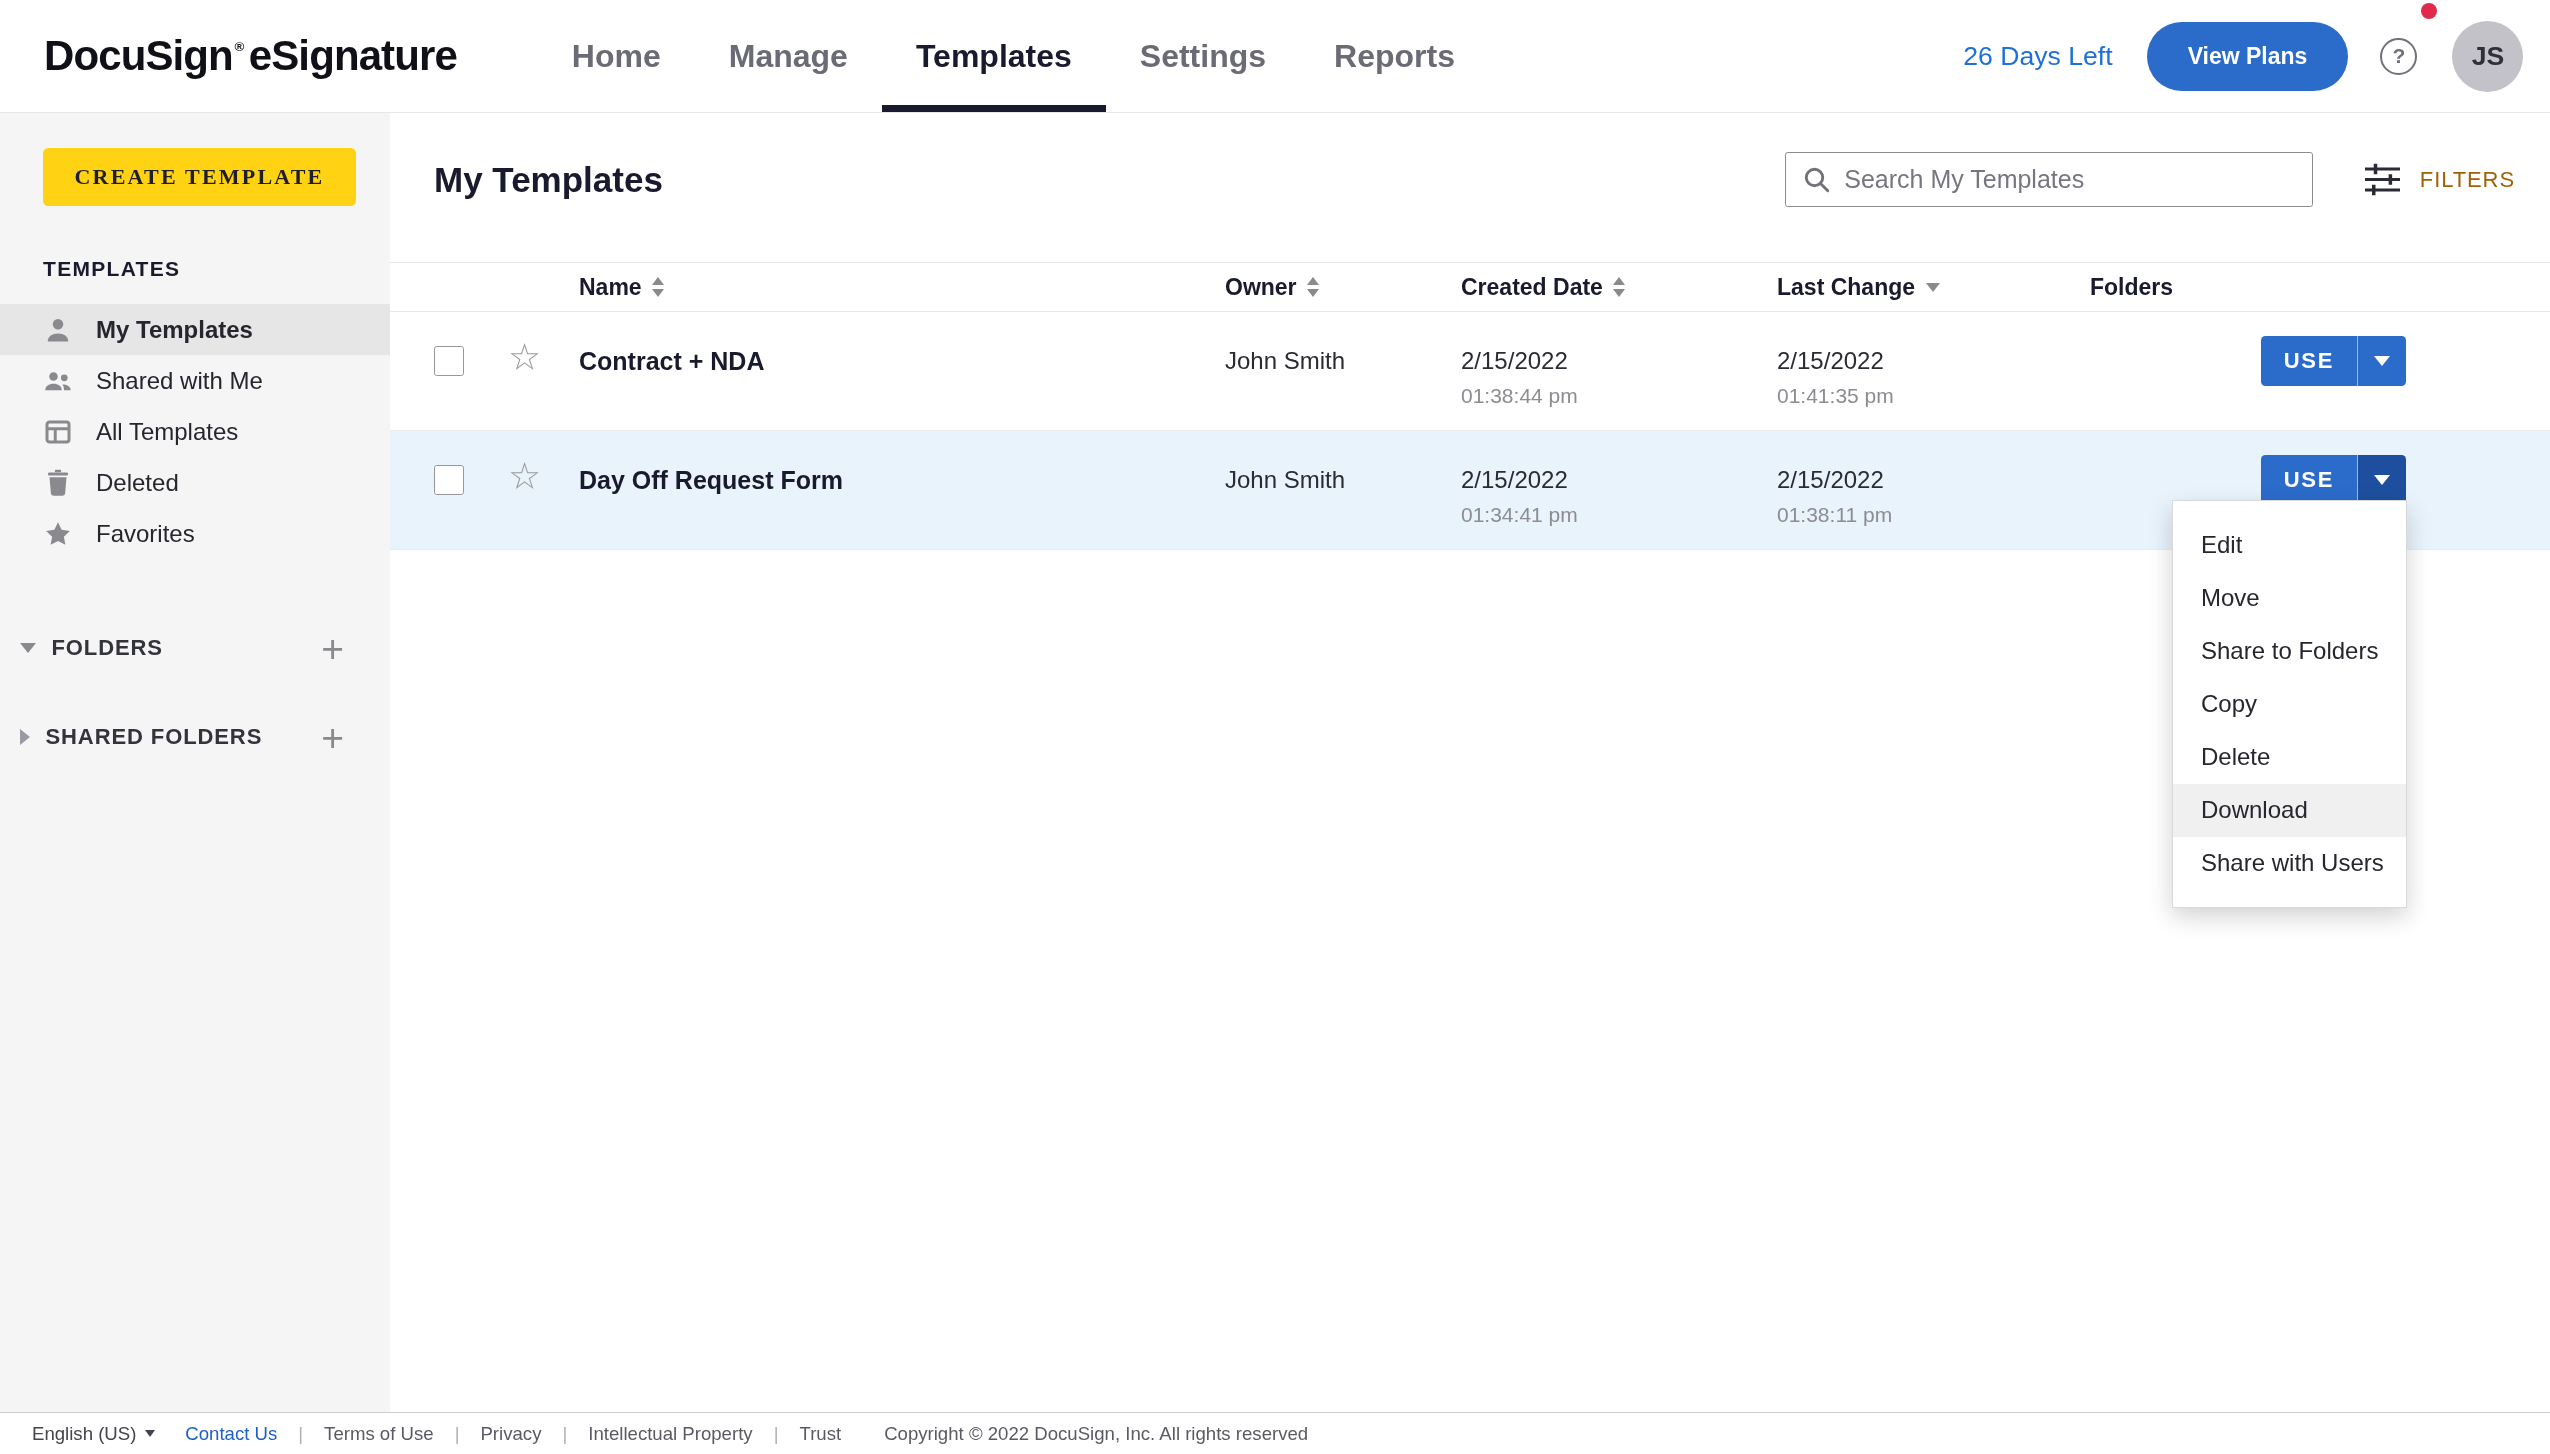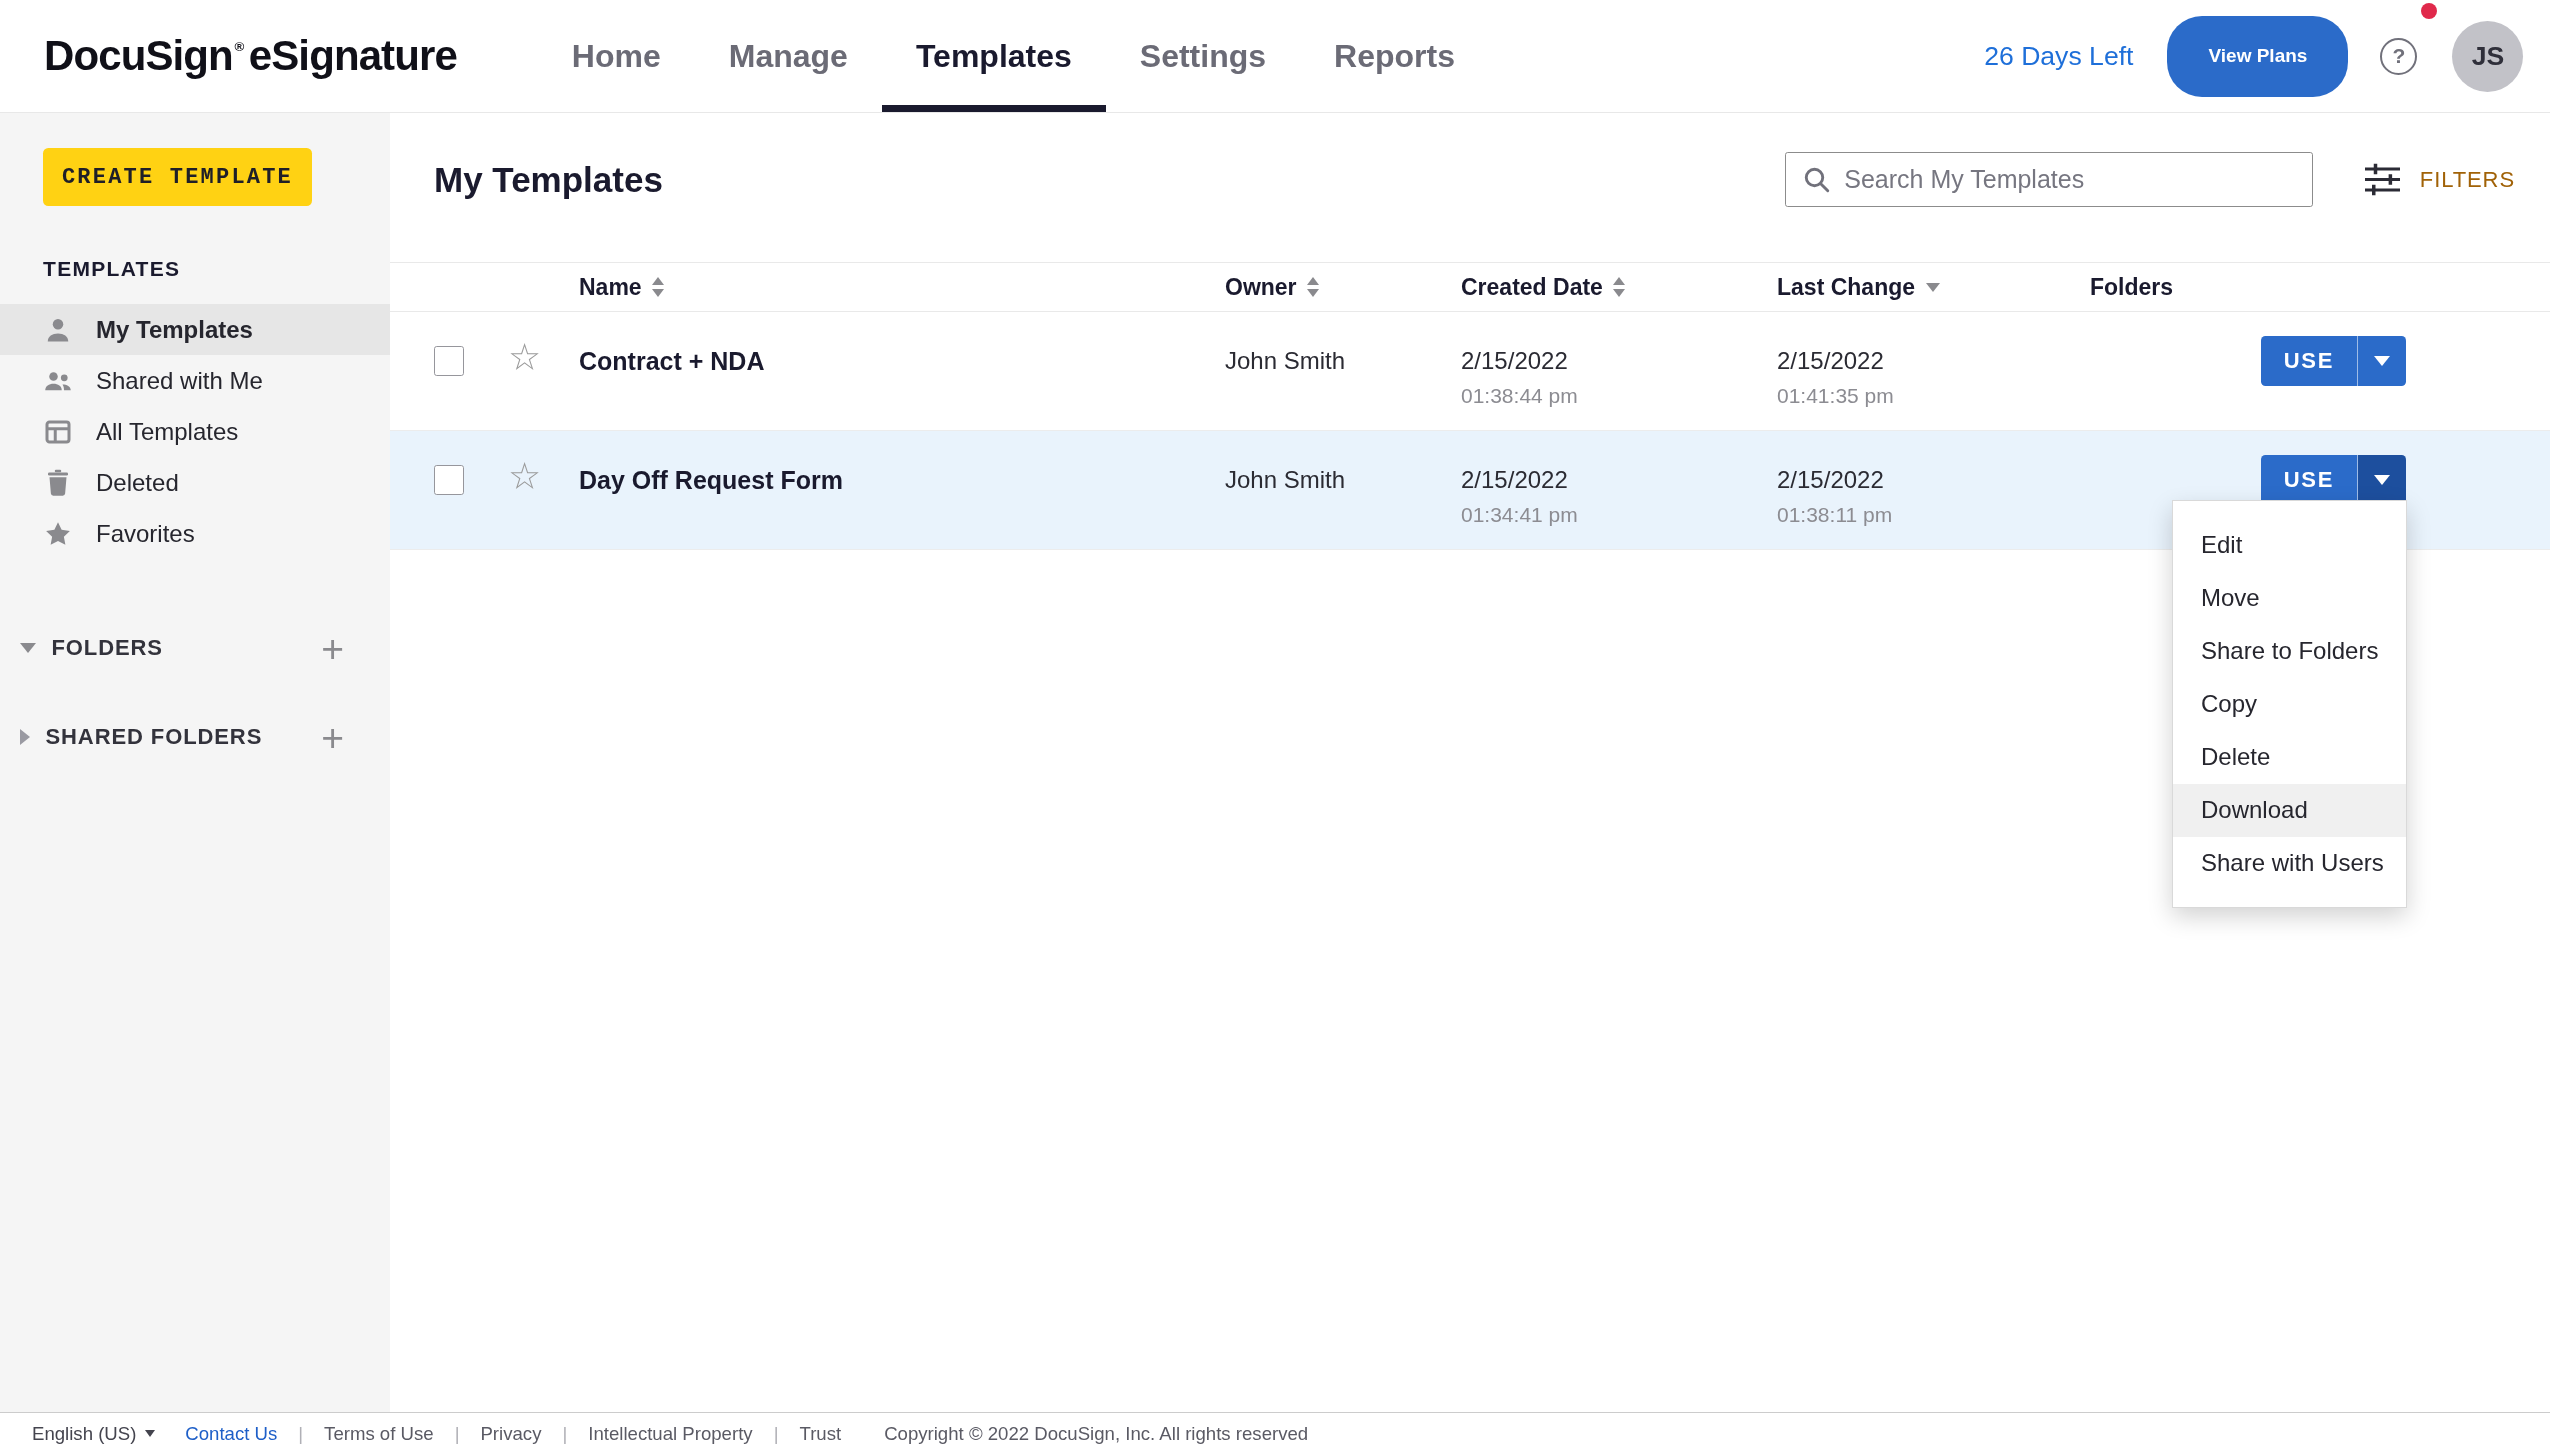--- a/index.html
+++ b/index.html
@@ -21,22 +21,22 @@
   .nav { display:flex; margin-left:81px; }
   .nav-item {
     display:flex; align-items:center; padding:7px 34px 0 34px;
     font-size:32px; color:#6b6b76; font-weight:700; cursor:pointer;
     border-bottom:7px solid transparent; white-space:nowrap;
   }
   .nav-item.active { color:#1a1a2e; border-bottom-color:#1a1a2e; }
   .topbar-right { margin-left:auto; display:flex; align-items:center; }
   .days-left { color:#1e6fd9; font-size:26.6px; font-weight:500; white-space:nowrap; cursor:pointer; }
   .view-plans {
-    margin-left:34px; height:81px; padding:0 41px; border:none; border-radius:35px;
-    background:#2b6bc9; color:#ffffff; font-size:19px; font-weight:600;
+    margin-left:34px; height:69px; padding:0 41px; border:none; border-radius:35px;
+    background:#2b6bc9; color:#ffffff; font-size:23px; font-weight:600;
     font-family:inherit; cursor:pointer; white-space:nowrap;
   }
   .help-wrap { position:relative; margin-left:32px; }
   .help-circle {
     width:37px; height:37px; border:2.7px solid #71717b; border-radius:50%;
     display:flex; align-items:center; justify-content:center;
     font-size:21px; font-weight:700; color:#71717b; cursor:pointer;
   }
   .alert-dot {
     position:absolute; top:-35px; right:-19.5px; width:16px; height:16px;
@@ -47,23 +47,23 @@
     background:#c2c2c8; color:#2f2f3a; display:flex; align-items:center; justify-content:center;
     font-size:26.6px; font-weight:700; cursor:pointer;
   }
 
   
   .content { flex:1 1 auto; display:flex; min-height:0; }
 
   
   .sidebar { width:390px; flex:0 0 390px; background:#f5f5f5; }
   .create-btn {
-    display:block; margin:35px 43px 0 43px; width:269px; height:58px;
+    display:block; margin:35px 43px 0 43px; width:313px; height:58px;
     background:#ffd213; border:none; border-radius:5.3px;
-    font-family:Liberation Mono, monospace; font-size:22px; font-weight:800; letter-spacing:2.2px;
+    font-family:Liberation Serif, serif; font-size:22px; font-weight:800; letter-spacing:2.2px;
     color:#1f1f28; cursor:pointer;text-align:center;
   }
   .side-section-title {
     margin-top:51px; padding-left:43px; font-size:21px; font-weight:700;
     letter-spacing:1.3px; color:#1a1a2e;
   }
   .side-list { margin-top:23px; }
   .side-item {
     height:51px; display:flex; align-items:center; padding-left:43px;
     font-size:24px; color:#26262e; cursor:pointer;

